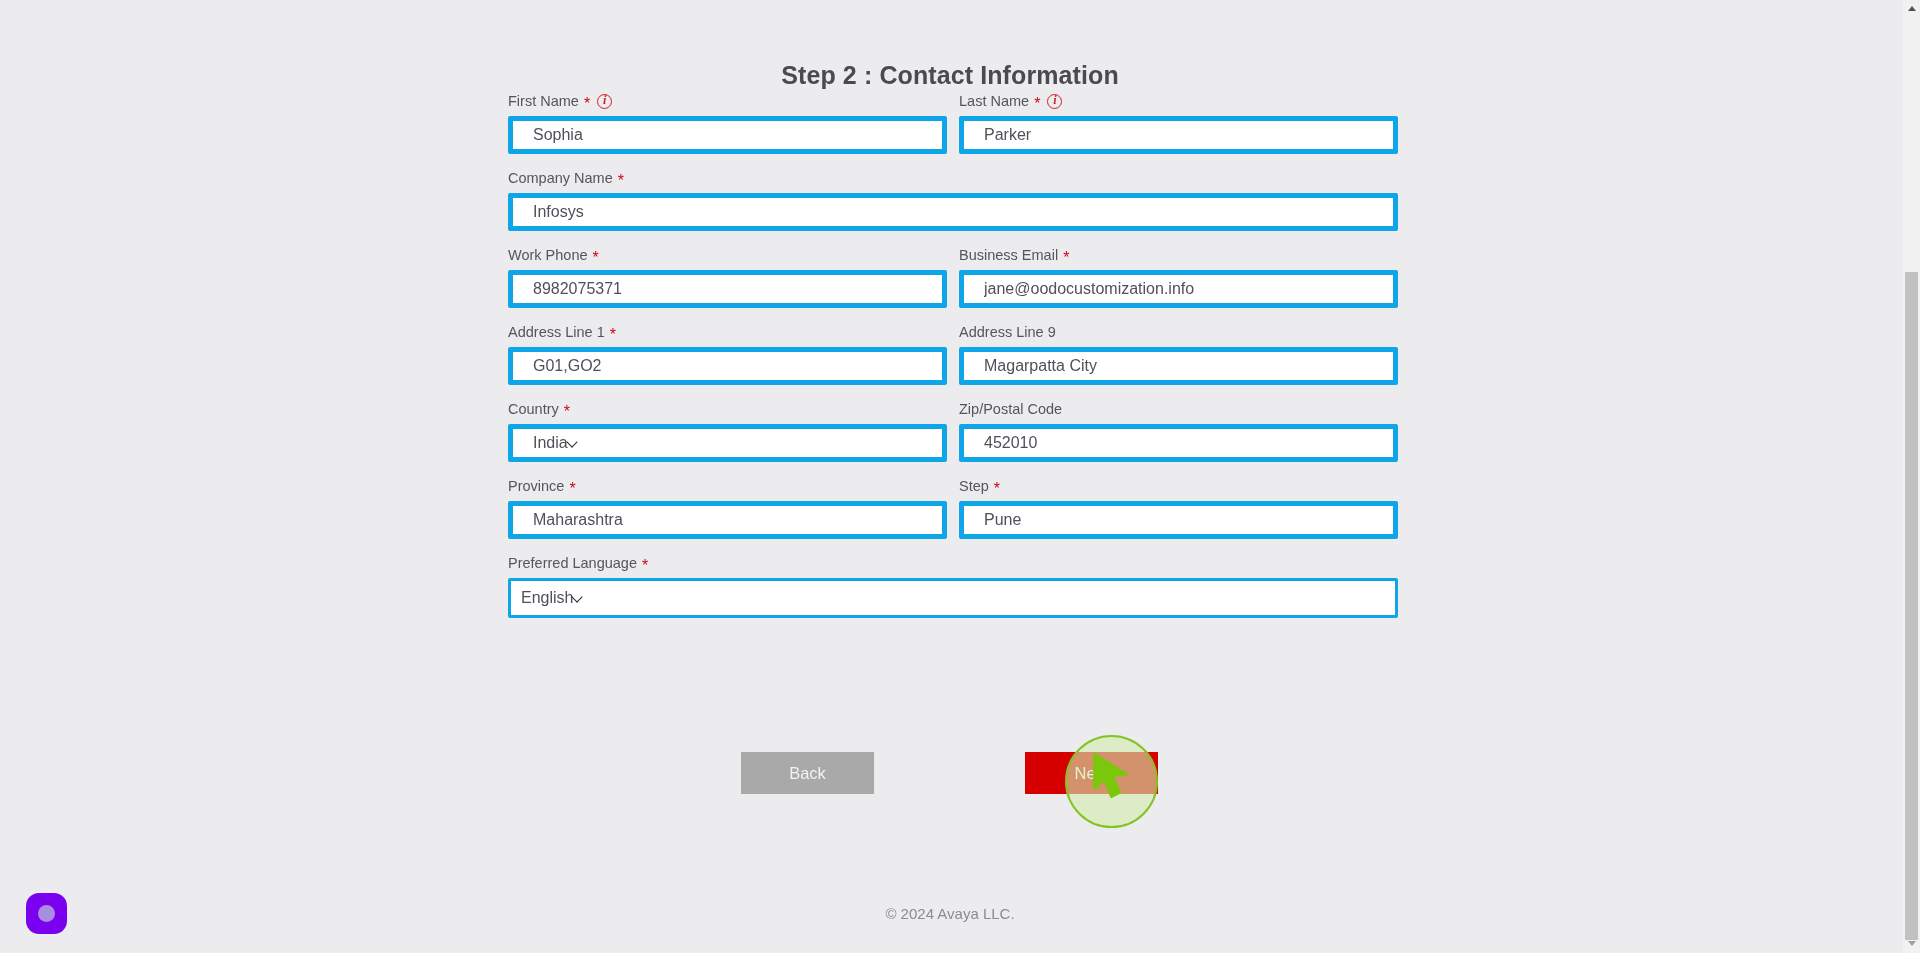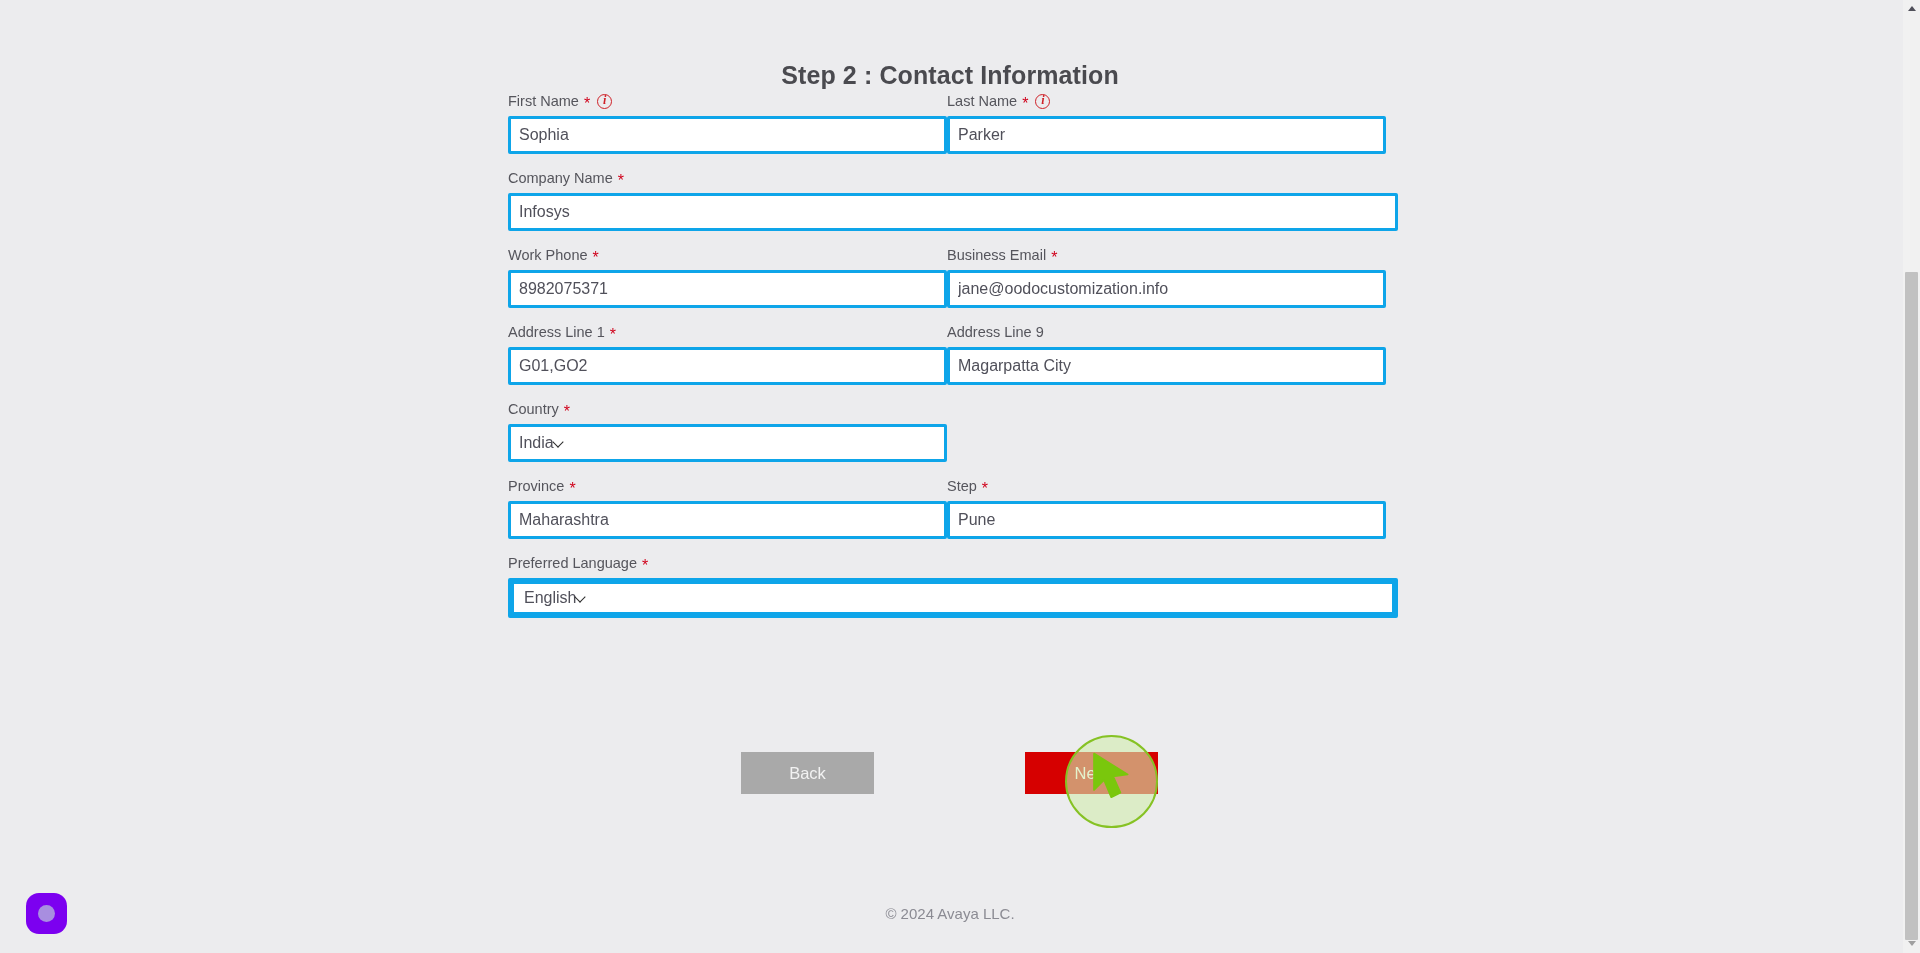--- a/index.html
+++ b/index.html
@@ -38,20 +38,21 @@
   
   .form-wrap {
     position: absolute;
     left: 508px;
     top: 92px;
     width: 890px;
   }
 
   .row {
     display: flex;
+    gap: 12px;
     margin-bottom: 15px;
   }
   .col { width: 439px; flex: 0 0 439px; }
   .col-full { width: 890px; flex: 0 0 890px; }
 
   .field-label {
     font-size: 14.5px;
     color: #55555c;
     margin-bottom: 6px;
     line-height: 18px;
@@ -89,25 +90,25 @@
     font-style: italic;
     font-size: 12px;
     color: #cf2027;
     line-height: 15px;
   }
 
   .input-box, .select-box {
     width: 100%;
     height: 38px;
     background: #ffffff;
-    border: 3px solid #0ea5e9;
+    border: 5px solid #0ea5e9;
     border-radius: 2px;
     font-size: 16px;
     color: #50505a;
-    padding: 0 8px;
+    padding: 0 20px;
     font-family: "Liberation Sans", sans-serif;
     display: flex;
     align-items: center;
     outline: none;
   }
   input.input-box { display: block; line-height: 36px; }
 
   .select-box {
     position: relative;
     justify-content: flex-start;
@@ -123,21 +124,21 @@
     content: "";
     position: absolute;
     left: 0; top: 0px;
     width: 7px; height: 7px;
     border-right: 1.8px solid #2b2b2b;
     border-bottom: 1.8px solid #2b2b2b;
     transform: rotate(45deg);
   }
 
   .select-box.focused {
-    border: 6px solid #0ea5e9;
+    border: 3px solid #0ea5e9;
     padding: 0 10px;
     height: 40px;
   }
 
   
   .buttons {
     position: absolute;
     left: 508px;
     top: 752px;
     width: 890px;
@@ -350,20 +351,26 @@
           <div class="field-label">
             <span>Country</span>
             <span class="sp"></span>
             <span class="req-star">*</span>
           </div>
           <div class="select-box">
             <span>India</span>
             <span class="chev"></span>
           </div>
         </div>
+        <div class="col">
+          <div class="field-label">
+            <span>Zip/Postal Code</span>
+          </div>
+          <input type="text" class="input-box" value="452010" style="">
+        </div>
       </div>
       <div class="row">
         <div class="col">
           <div class="field-label">
             <span>Province</span>
             <span class="sp"></span>
             <span class="req-star">*</span>
           </div>
           <input type="text" class="input-box" value="Maharashtra" style="">
         </div>

